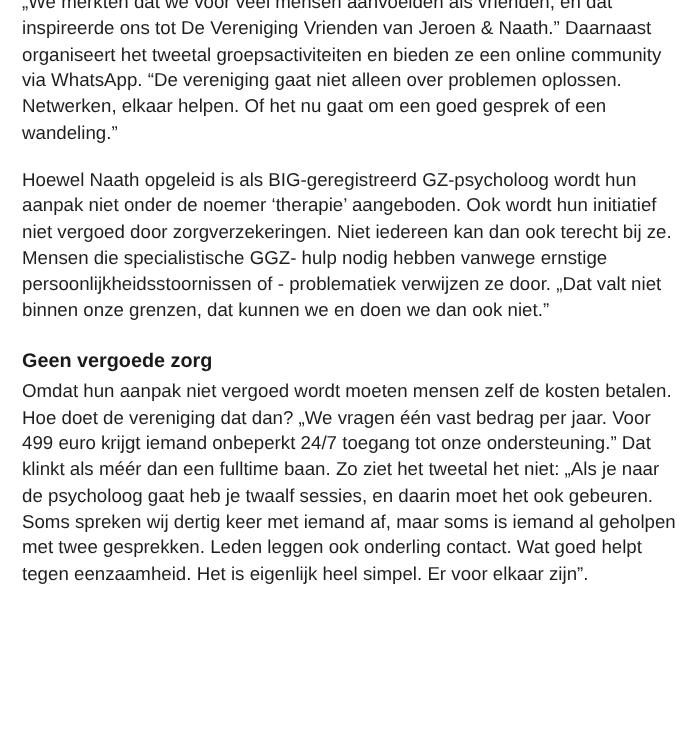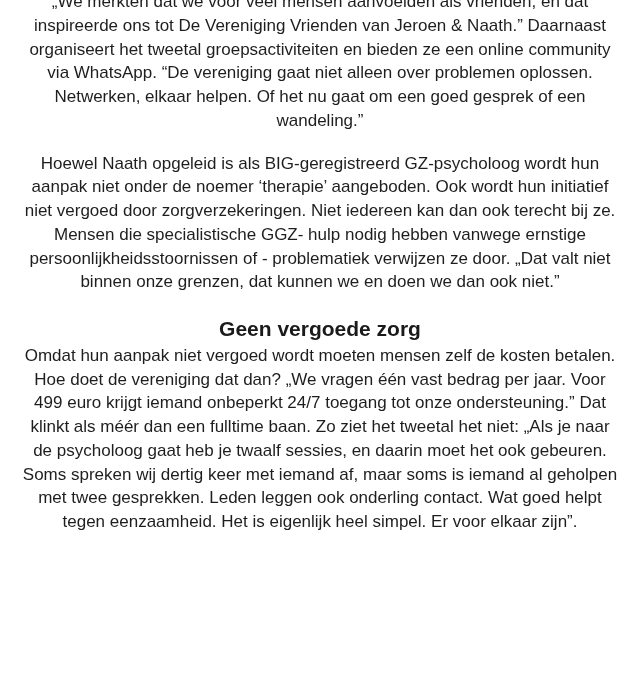--- a/index.html
+++ b/index.html
@@ -16,31 +16,30 @@
     display: flex;
     flex-direction: column;
     padding-left: 20px;
     padding-right: 0;
     font-family: "Liberation Sans", sans-serif;
     font-size: 17px;
     line-height: 23.75px;
     color: #1e1e1e;
     width: 600px;
     overflow: hidden;
-    text-align: center;
   }
   .article p {
     margin: 0 0 19px 0;
     white-space: pre-line;
   }
   .article p.first {
     margin-top: -10px; 
   }
   .article h2 {
-    font-size: 21px;
+    font-size: 18px;
     line-height: 23.75px;
     font-weight: bold;
     margin: 4px 0 3px 0;
     color: #1a1a1a;
   }
 </style>
 </head>
 <body>
 
 <div class="article">

